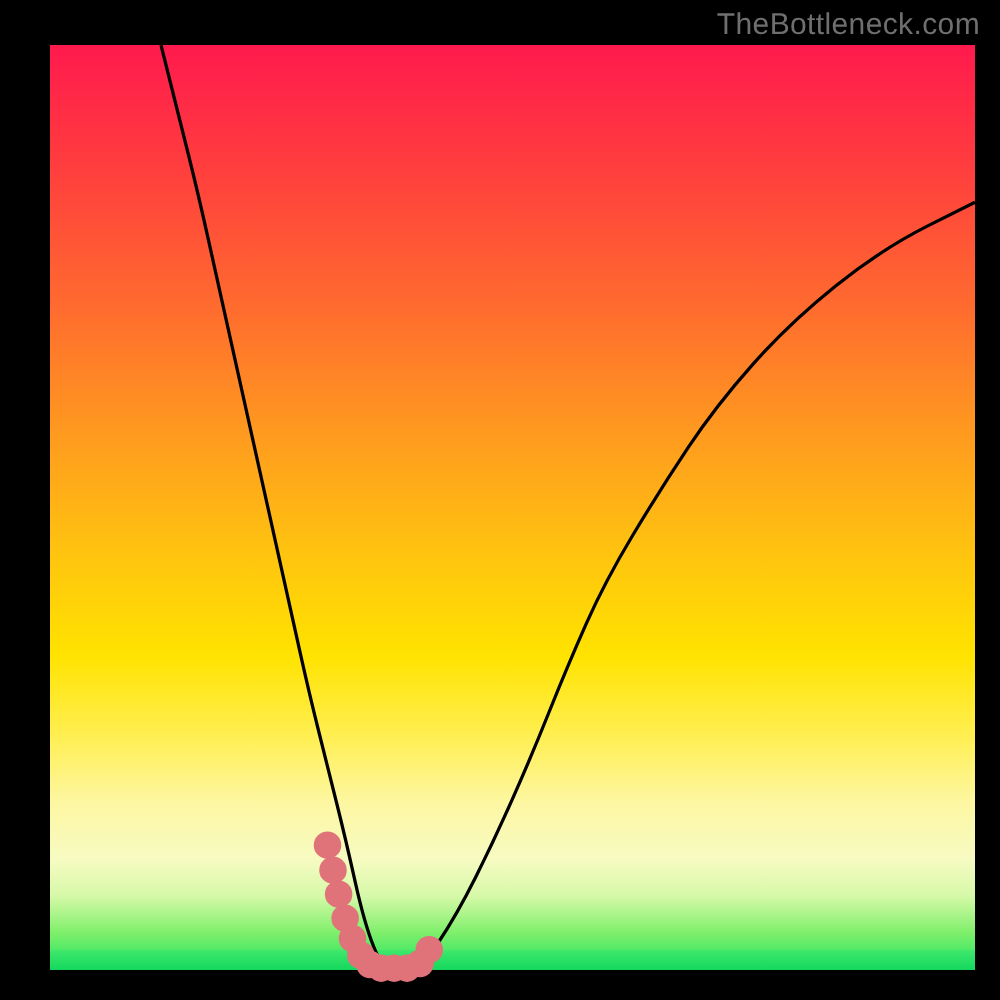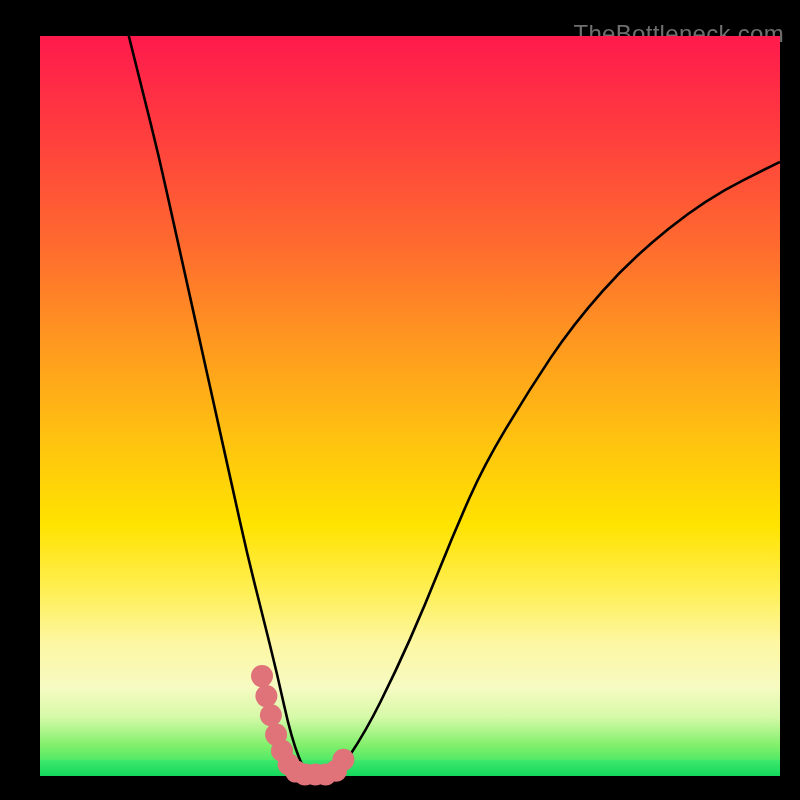--- a/index.html
+++ b/index.html
@@ -46,21 +46,21 @@
   .green-strip {
     position: absolute;
     left: 0;
     right: 0;
     bottom: 0;
     height: 16px;
     background: linear-gradient(to bottom, #3fe86b 0%, #13d85d 100%);
   }
   .watermark {
     position: absolute;
-    top: 20px;
+    top: 6px;
     right: 16px;
     color: #6f6f6f;
     font-size: 24px;
     letter-spacing: 0.3px;
     user-select: none;
   }
   svg.curves {
     position: absolute;
     left: 0;
     top: 0;

